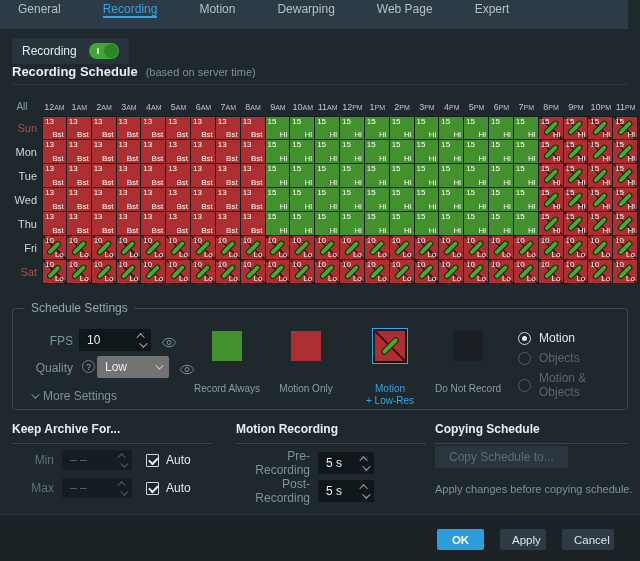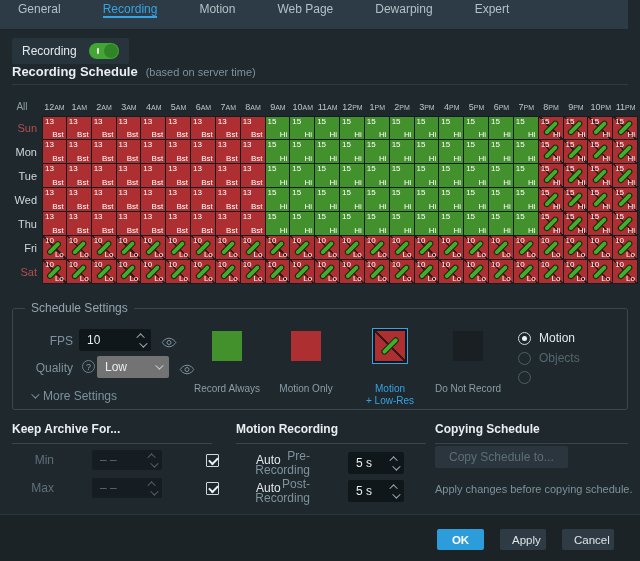--- a/index.html
+++ b/index.html
@@ -90,21 +90,21 @@
   .radio-row{display:flex;align-items:center;gap:8px;font-size:12px;}
   .radio{width:13px;height:13px;border-radius:50%;border:1px solid #cfd9dd;position:relative;flex:none;}
   .radio.checked::after{content:"";position:absolute;inset:3px;border-radius:50%;background:#eef3f5;}
   .radio-row.disabled .radio{border-color:#4e5e67;}
   .radio-row .rl{color:#e2eaed;}
   .radio-row.disabled .rl{color:#56666f;}
 
   
   .col-head{position:absolute;font-size:12px;font-weight:bold;color:var(--text);
     border-bottom:1px solid #39454c;padding-bottom:7px;}
-  .row-line{position:absolute;display:flex;align-items:center;gap:30px;}
+  .row-line{position:absolute;display:flex;align-items:center;}
   .row-line .rlabel{font-size:12px;text-align:right;}
   .checkbox{width:13px;height:13px;border:1px solid #cfd9dd;border-radius:1px;position:relative;flex:none;}
   .checkbox.checked::after{content:"";position:absolute;left:2px;top:2px;width:7px;height:4px;
     border-left:2px solid #eef3f5;border-bottom:2px solid #eef3f5;transform:rotate(-45deg);}
   .spin.disabled{background:#161d22;color:var(--disabled);}
   .spin.disabled .chev{border-color:#53636c;}
   .copy-btn{position:absolute;left:435px;top:446px;height:22px;padding:0 14px;background:#2a353d;
     border:none;border-radius:2px;font-size:12px;color:#5d6e78;}
   .copy-note{position:absolute;left:435px;top:483px;font-size:11px;color:var(--muted);}
 
@@ -117,22 +117,22 @@
 </style>
 </head>
 <body>
 
 <div id="app">
 
   <div class="tabbar">
       <div class="tab">General</div>
       <div class="tab active">Recording</div>
       <div class="tab">Motion</div>
+      <div class="tab">Dewarping</div>
       <div class="tab">Web Page</div>
-      <div class="tab">Dewarping</div>
       <div class="tab">Expert</div>
     </div>
 
   <div class="toggle-panel">
     <span class="lbl">Recording</span>
     <span class="switch">
       <span class="bar"></span>
       <span class="knob"></span>
     </span>
   </div>
@@ -940,20 +940,21 @@
         <div class="radio-row">
           <span class="radio checked"></span>
           <span class="rl">Motion</span>
         </div>
         <div class="radio-row disabled">
           <span class="radio"></span>
           <span class="rl">Objects</span>
         </div>
         <div class="radio-row disabled">
           <span class="radio"></span>
+          <span class="rl">Motion &amp; Objects</span>
         </div>
       </div>
   </div>
 
   <div class="col-head" style="left:12px;top:422px;width:200px;">Keep Archive For...</div>
   <div>
       <div class="row-line" style="left: 12px; top: 450px;">
         <span class="rlabel" style="width: 42px; color: rgb(95, 112, 122);">Min</span>
         <div class="spin disabled" style="position: static; width: 70px; height: 20px; margin-left: 8px;">
           <span>– –</span>

